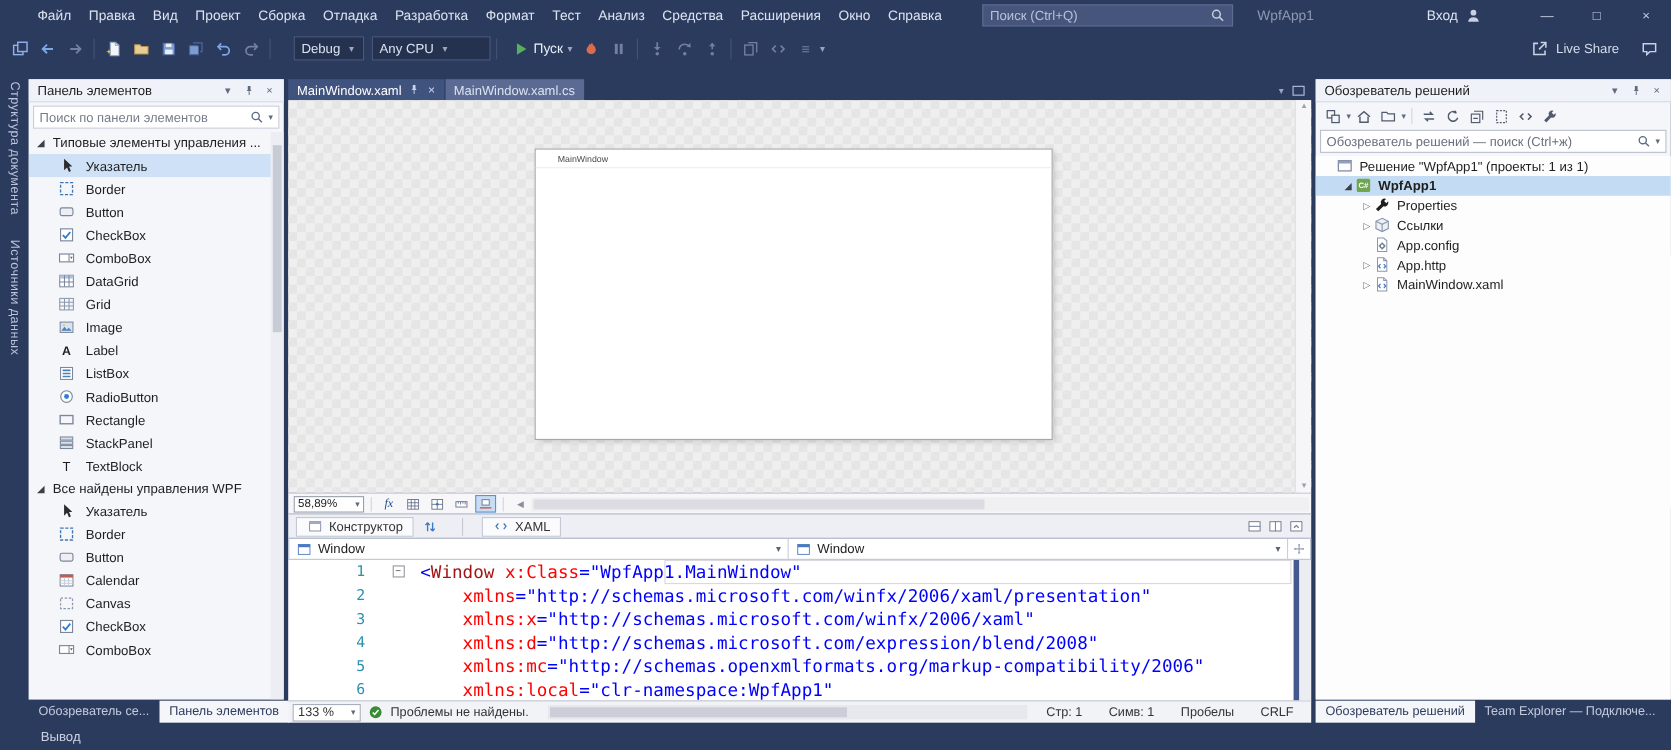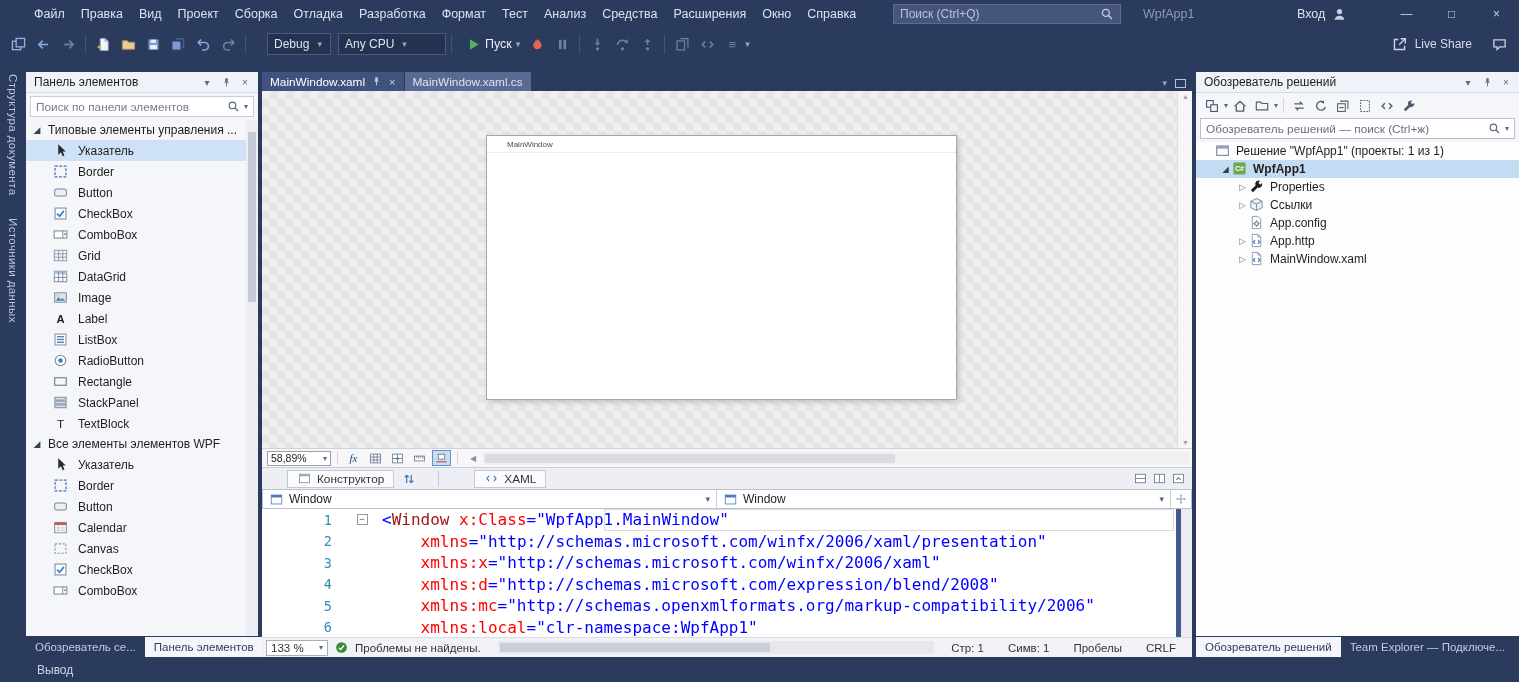--- a/index.html
+++ b/index.html
@@ -93,21 +93,21 @@
   .dbar-icon{width:19px;height:16px;display:flex;align-items:center;justify-content:center;flex:none}
   .dbar-icon svg{width:13px;height:13px}
   .dbar-icon.fx i{font-size:11px;color:#16508B;font-family:"Liberation Serif",serif}
   .dbar-icon.active{background:#C8DCF2;border:1px solid #5E94CE}
   .hs-arrow{font-size:8px;color:#8A8F9C;margin-left:6px;flex:none}
   .hscroll{flex:1;height:13px;background:#F0F0F3;margin:0 2px 0 4px;position:relative}
   .hthumb{position:absolute;left:2px;top:2px;height:9px;width:58%;background:#DCDCE2}
 
   
   #pane-switch{position:absolute;left:262px;top:467px;width:930px;height:22px;background:#EEEFF4;border-top:1px solid #C9CEDA;display:flex;align-items:center;padding:0 4px;font-size:11.8px;color:#333}
-  .pane-tab{height:18px;display:flex;align-items:center;gap:6px;padding:0 9px;background:#FBFBFD;border:1px solid #C2C8D4;margin-left:21px}
+  .pane-tab{height:18px;display:flex;align-items:center;gap:6px;padding:0 9px;background:#FBFBFD;border:1px solid #C2C8D4;margin-left:3px}
   .pt-ic{width:14px;height:14px;display:flex;align-items:center;justify-content:center}
   .pt-ic svg{width:13px;height:13px}
   .ticon2{width:22px;height:18px;display:flex;align-items:center;justify-content:center;margin-left:4px}
   .ticon2 svg{width:14px;height:14px}
   .pane-divider{width:1px;height:16px;background:#C2C8D4;margin:0 14px 0 18px}
   .ps-right{margin-left:auto;display:flex;align-items:center;gap:5px;padding-right:3px}
 
   
   #breadcrumbs{position:absolute;left:262px;top:489px;width:930px;height:20px;display:flex;background:#fff;border:1px solid #B9C0CF}
   .crumb{flex:1;display:flex;align-items:center;gap:6px;padding:0 6px;border-right:1px solid #C9CEDA;font-size:12px;overflow:hidden}
@@ -400,44 +400,44 @@
       <div class="tb-item">
         <span class="tb-ic"><svg viewBox="0 0 16 16" width="100%" height="100%">
             <rect x="1.2" y="4.2" width="13.6" height="7.6" fill="#fff" stroke="#7A869A" stroke-width="1.1"></rect>
             <line x1="10.4" y1="4.2" x2="10.4" y2="11.8" stroke="#7A869A"></line>
             <path d="M11.4 6.8h2.6L12.7 9z" fill="#44617E"></path>
           </svg></span>
         <span>ComboBox</span>
       </div>
       <div class="tb-item">
         <span class="tb-ic"><svg viewBox="0 0 16 16" width="100%" height="100%">
+            <rect x="1.4" y="2.4" width="13.2" height="11.2" fill="#fff" stroke="#7A869A"></rect>
+            <rect x="1.4" y="2.4" width="13.2" height="3.2" fill="#AFC2DA"></rect>
+            <g stroke="#7A869A">
+              <line x1="1.4" y1="9" x2="14.6" y2="9"></line>
+              <line x1="6" y1="2.4" x2="6" y2="13.6"></line>
+              <line x1="10.4" y1="2.4" x2="10.4" y2="13.6"></line>
+            </g>
+          </svg></span>
+        <span>DataGrid</span>
+      </div>
+      <div class="tb-item">
+        <span class="tb-ic"><svg viewBox="0 0 16 16" width="100%" height="100%">
             <g stroke="#8B97AC" fill="none">
               <rect x="1.4" y="2.4" width="13.2" height="11.2"></rect>
               <line x1="6" y1="2.4" x2="6" y2="13.6"></line>
               <line x1="10.4" y1="2.4" x2="10.4" y2="13.6"></line>
               <line x1="1.4" y1="6.2" x2="14.6" y2="6.2"></line>
               <line x1="1.4" y1="9.8" x2="14.6" y2="9.8"></line>
             </g>
           </svg></span>
         <span>Grid</span>
       </div>
       <div class="tb-item">
         <span class="tb-ic"><svg viewBox="0 0 16 16" width="100%" height="100%">
-            <rect x="1.4" y="2.4" width="13.2" height="11.2" fill="#fff" stroke="#7A869A"></rect>
-            <rect x="1.4" y="2.4" width="13.2" height="3.2" fill="#AFC2DA"></rect>
-            <g stroke="#7A869A">
-              <line x1="1.4" y1="9" x2="14.6" y2="9"></line>
-              <line x1="6" y1="2.4" x2="6" y2="13.6"></line>
-              <line x1="10.4" y1="2.4" x2="10.4" y2="13.6"></line>
-            </g>
-          </svg></span>
-        <span>DataGrid</span>
-      </div>
-      <div class="tb-item">
-        <span class="tb-ic"><svg viewBox="0 0 16 16" width="100%" height="100%">
             <rect x="1.8" y="3" width="12.4" height="10" fill="#D8E4F2" stroke="#7A869A"></rect>
             <path d="M3 11.4l3-4 2.4 3 1.6-2 3 3z" fill="#4E7FB5"></path>
             <circle cx="5.4" cy="6" r="1.1" fill="#E8CF5A"></circle>
           </svg></span>
         <span>Image</span>
       </div>
       <div class="tb-item">
         <span class="tb-ic"><svg viewBox="0 0 16 16" width="100%" height="100%">
             <text x="8" y="12.4" font-size="12" font-weight="bold" fill="#1E1E1E" text-anchor="middle">A</text>
           </svg></span>
@@ -478,21 +478,21 @@
         <span>StackPanel</span>
       </div>
       <div class="tb-item">
         <span class="tb-ic"><svg viewBox="0 0 16 16" width="100%" height="100%">
             <text x="8" y="12.6" font-size="12.6" fill="#1E1E1E" text-anchor="middle">T</text>
           </svg></span>
         <span>TextBlock</span>
       </div>
       <div class="tb-group">
         <span class="exp">◢</span>
-        <span>Все элементы элементов WPF</span>
+        <span>Все найдены управления WPF</span>
       </div>
       <div class="tb-item">
         <span class="tb-ic"><svg viewBox="0 0 16 16" width="100%" height="100%">
             <path d="M5.6 1.4v11.2l2.9-2.8 1.8 4.4 1.9-.8-1.8-4.4h3.2z" fill="#2B2B2B"></path>
           </svg></span>
         <span>Указатель</span>
       </div>
       <div class="tb-item">
         <span class="tb-ic"><svg viewBox="0 0 16 16" width="100%" height="100%">
             <rect x="2.2" y="2.2" width="11.6" height="11.6" fill="none" stroke="#3F74B3" stroke-width="1.3" stroke-dasharray="3 1.6"></rect>

